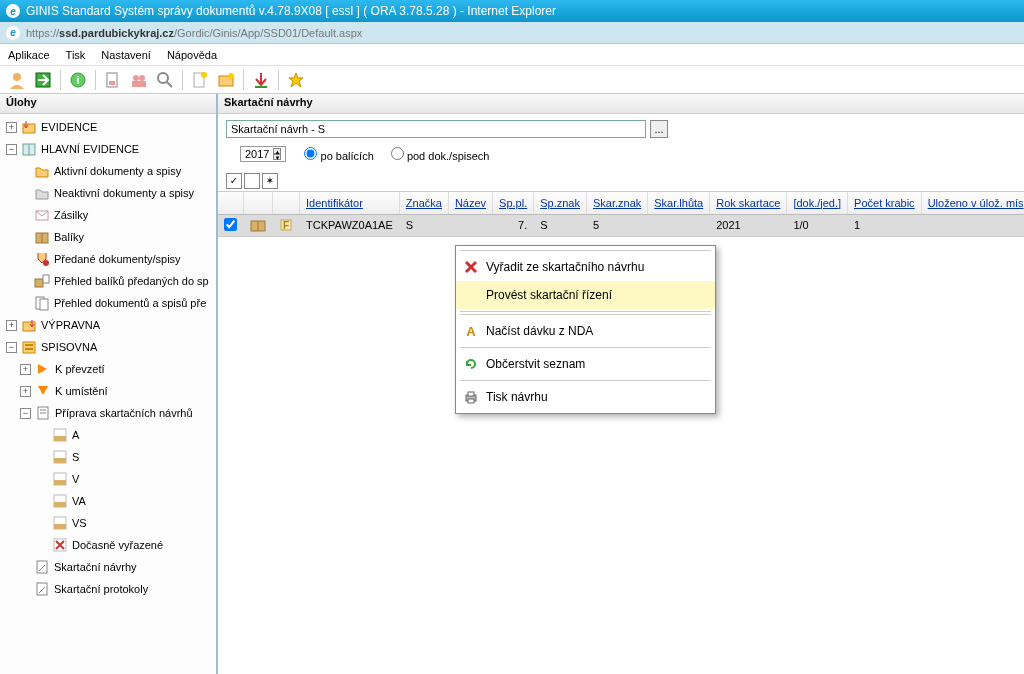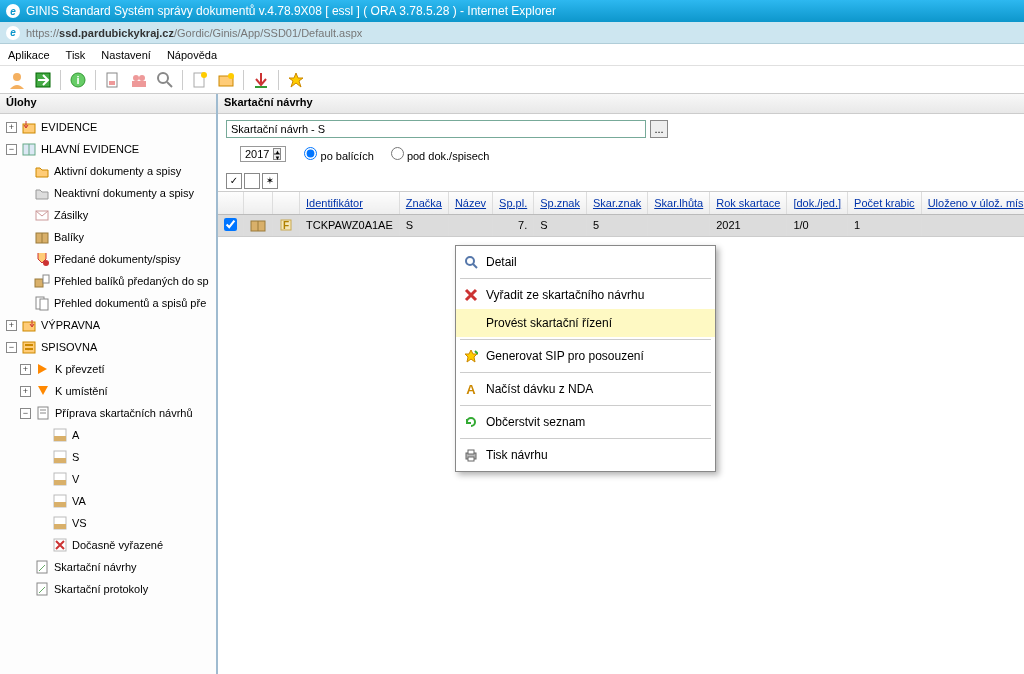--- a/index.html
+++ b/index.html
@@ -447,52 +447,34 @@
       </tbody>
     </table>
   </div>
 </div>
 
 </div>
 </div>
 
 <div class="context-menu">
   <div class="cm-inner" id="cm-inner">
-      <div class="cm-item">
-        <span class="cm-icon">
-          <svg width="14" height="14">
-            <circle cx="6" cy="6" r="4" fill="none" stroke="#57a" stroke-width="2"></circle>
-            <line x1="9" y1="9" x2="13" y2="13" stroke="#57a" stroke-width="2"></line>
-          </svg>
-        </span>
-        <span>Detail</span>
-      </div>
       <div class="cm-sep"></div>
       <div class="cm-item">
         <span class="cm-icon">
           <svg width="14" height="14">
             <path d="M2 2 L12 12 M12 2 L2 12" stroke="#c33" stroke-width="3"></path>
           </svg>
         </span>
         <span>Vyřadit ze skartačního návrhu</span>
       </div>
       <div class="cm-item highlight">
         <span class="cm-icon"></span>
         <span>Provést skartační řízení</span>
       </div>
       <div class="cm-sep"></div>
-      <div class="cm-item">
-        <span class="cm-icon">
-          <svg width="14" height="14">
-            <path d="M7 1 L9 5 L13 5 L10 8 L11 13 L7 10 L3 13 L4 8 L1 5 L5 5 Z" fill="#fc0" stroke="#c80"></path>
-            <path d="M11 2 L14 5" stroke="#3a3" stroke-width="2"></path>
-          </svg>
-        </span>
-        <span>Generovat SIP pro posouzení</span>
-      </div>
       <div class="cm-sep"></div>
       <div class="cm-item">
         <span class="cm-icon">
           <svg width="14" height="14">
             <text x="7" y="12" text-anchor="middle" fill="#c80" font-size="13" font-weight="bold">A</text>
           </svg>
         </span>
         <span>Načíst dávku z NDA</span>
       </div>
       <div class="cm-sep"></div>

